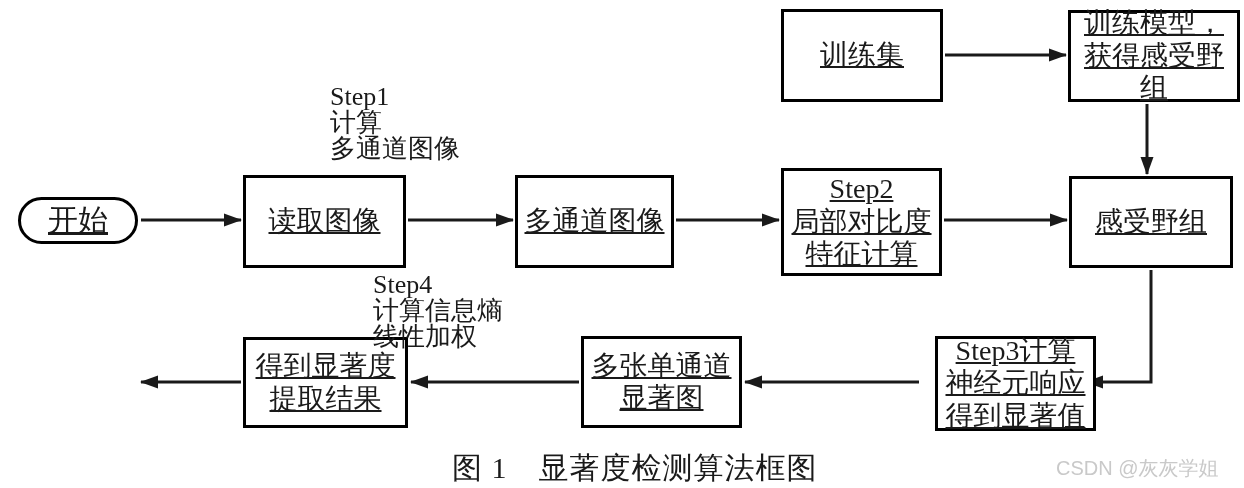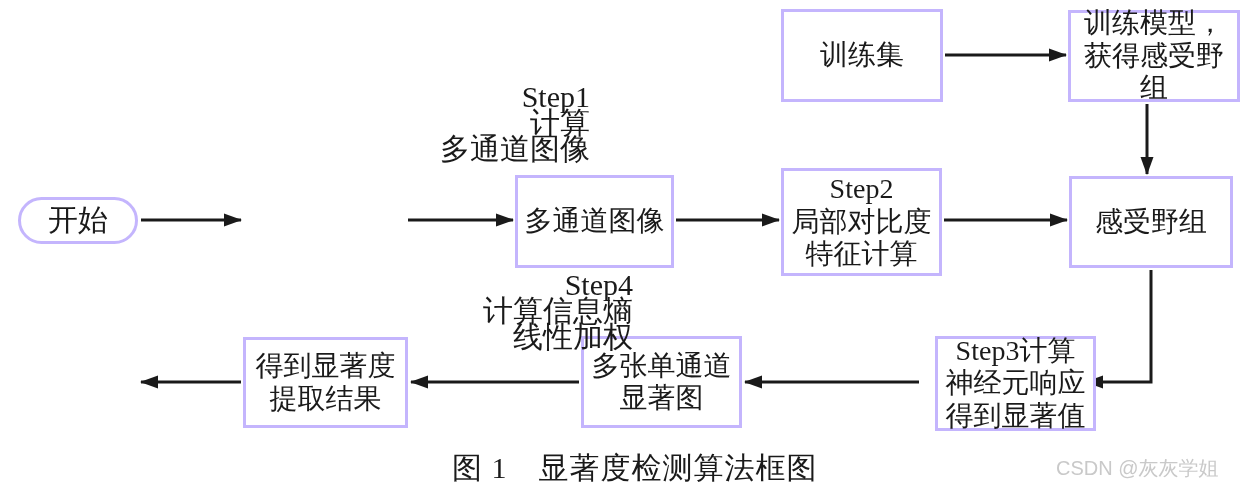--- a/index.html
+++ b/index.html
@@ -13,39 +13,40 @@
     color: #1a1a1a;
     overflow: hidden;
   }
   .arrow-layer {
     position: absolute;
     left: 0; top: 0;
     width: 1244px; height: 488px;
   }
   .node {
     position: absolute;
-    border: 3px solid #c4b5fd;
+    border: 3px solid #000000;
     background: #ffffff;
     display: flex;
     align-items: center;
     justify-content: center;
     text-align: center;
     font-size: 28px;
     line-height: 1.16;
     white-space: pre-line;
+    text-decoration: underline;
   }
   .stadium {
     border-radius: 24px;
     border-width: 3.5px;
     font-size: 30px;
   }
   .edge-label {
     position: absolute;
-    text-align: right;
-    font-size: 30px;
+    text-align: left;
+    font-size: 26px;
     line-height: 26px;
     white-space: pre-line;
   }
   .caption {
     position: absolute;
     left: 452px;
     top: 448px;
     font-size: 30px;
     white-space: nowrap;
     letter-spacing: 1px;
@@ -81,20 +82,21 @@
     <line x1="919" y1="382" x2="745" y2="382" stroke="#1a1a1a" stroke-width="3" marker-end="url(#ah)"></line>
     <line x1="579" y1="382" x2="411" y2="382" stroke="#1a1a1a" stroke-width="3" marker-end="url(#ah)"></line>
     <line x1="241" y1="382" x2="141" y2="382" stroke="#1a1a1a" stroke-width="3" marker-end="url(#ah)"></line>
   </svg>
 
   <div class="node" style="left:781px; top:9px; width:162px; height:93px;">训练集</div>
   <div class="node" style="left:1068px; top:10px; width:172px; height:92px;">训练模型，
 获得感受野组</div>
 
   <div class="node stadium" style="left:18px; top:197px; width:120px; height:47px;">开始</div>
+  <div class="node" style="left:243px; top:175px; width:163px; height:93px;">读取图像</div>
   <div class="node" style="left:515px; top:175px; width:159px; height:93px;">多通道图像</div>
   <div class="node" style="left:781px; top:168px; width:161px; height:108px;">Step2
 局部对比度
 特征计算</div>
   <div class="node" style="left:1069px; top:176px; width:164px; height:92px;">感受野组</div>
 
   <div class="node" style="left:243px; top:337px; width:165px; height:91px;">得到显著度
 提取结果</div>
   <div class="node" style="left:581px; top:336px; width:161px; height:92px;">多张单通道
 显著图</div>

